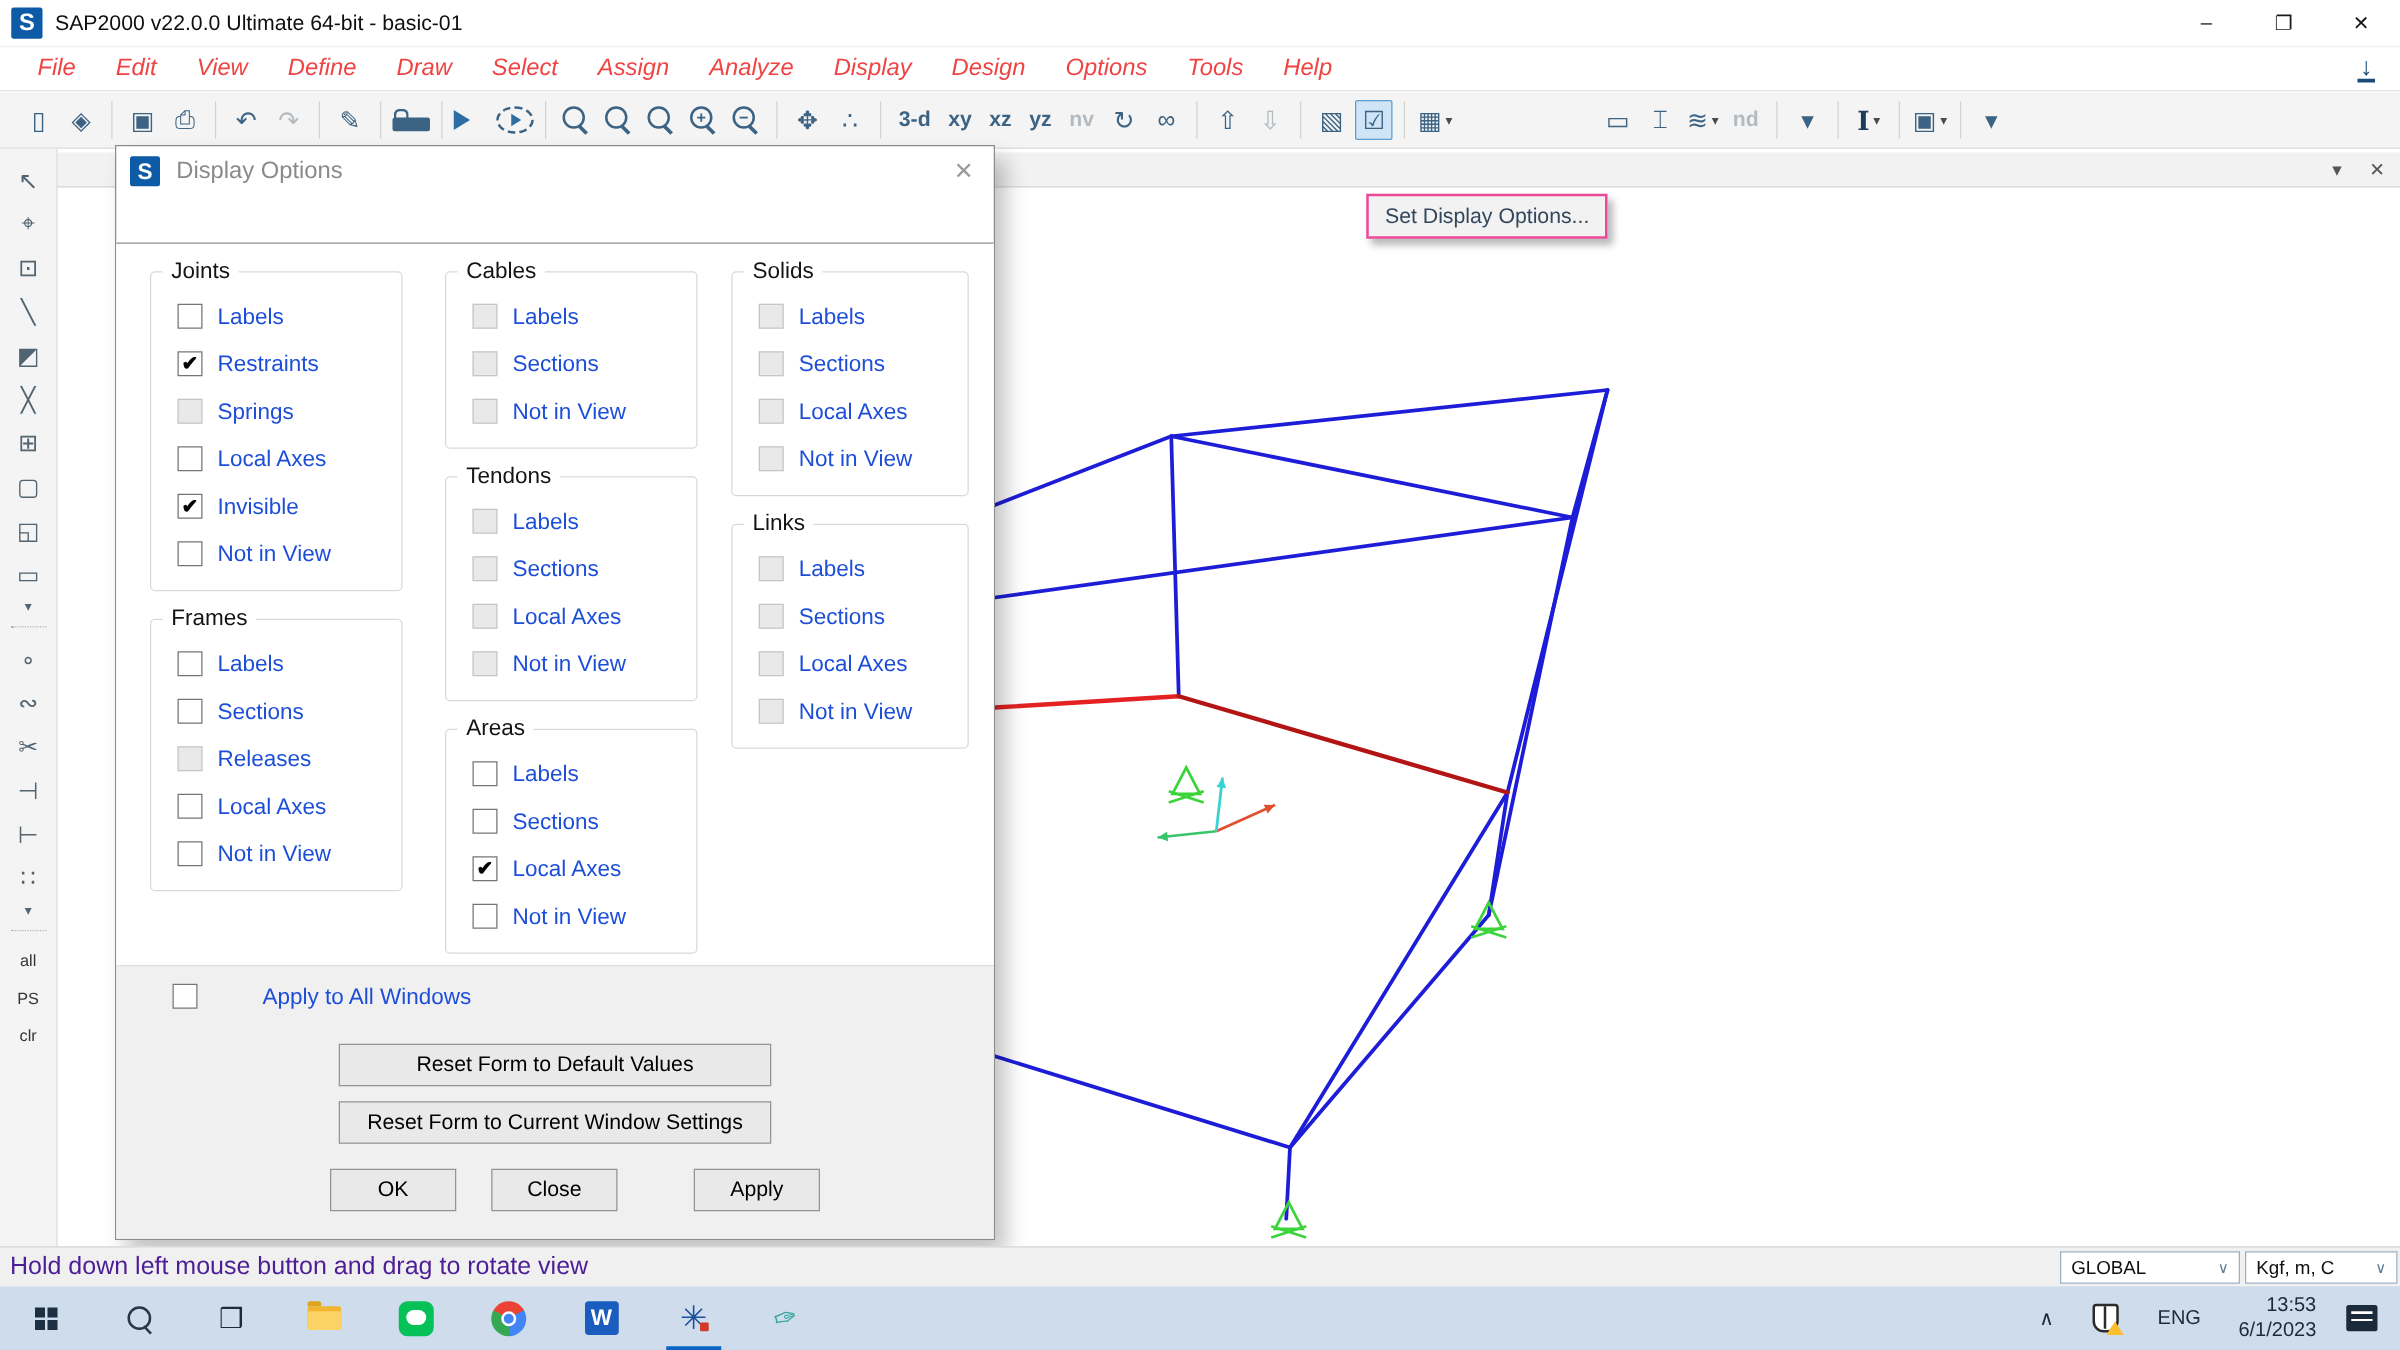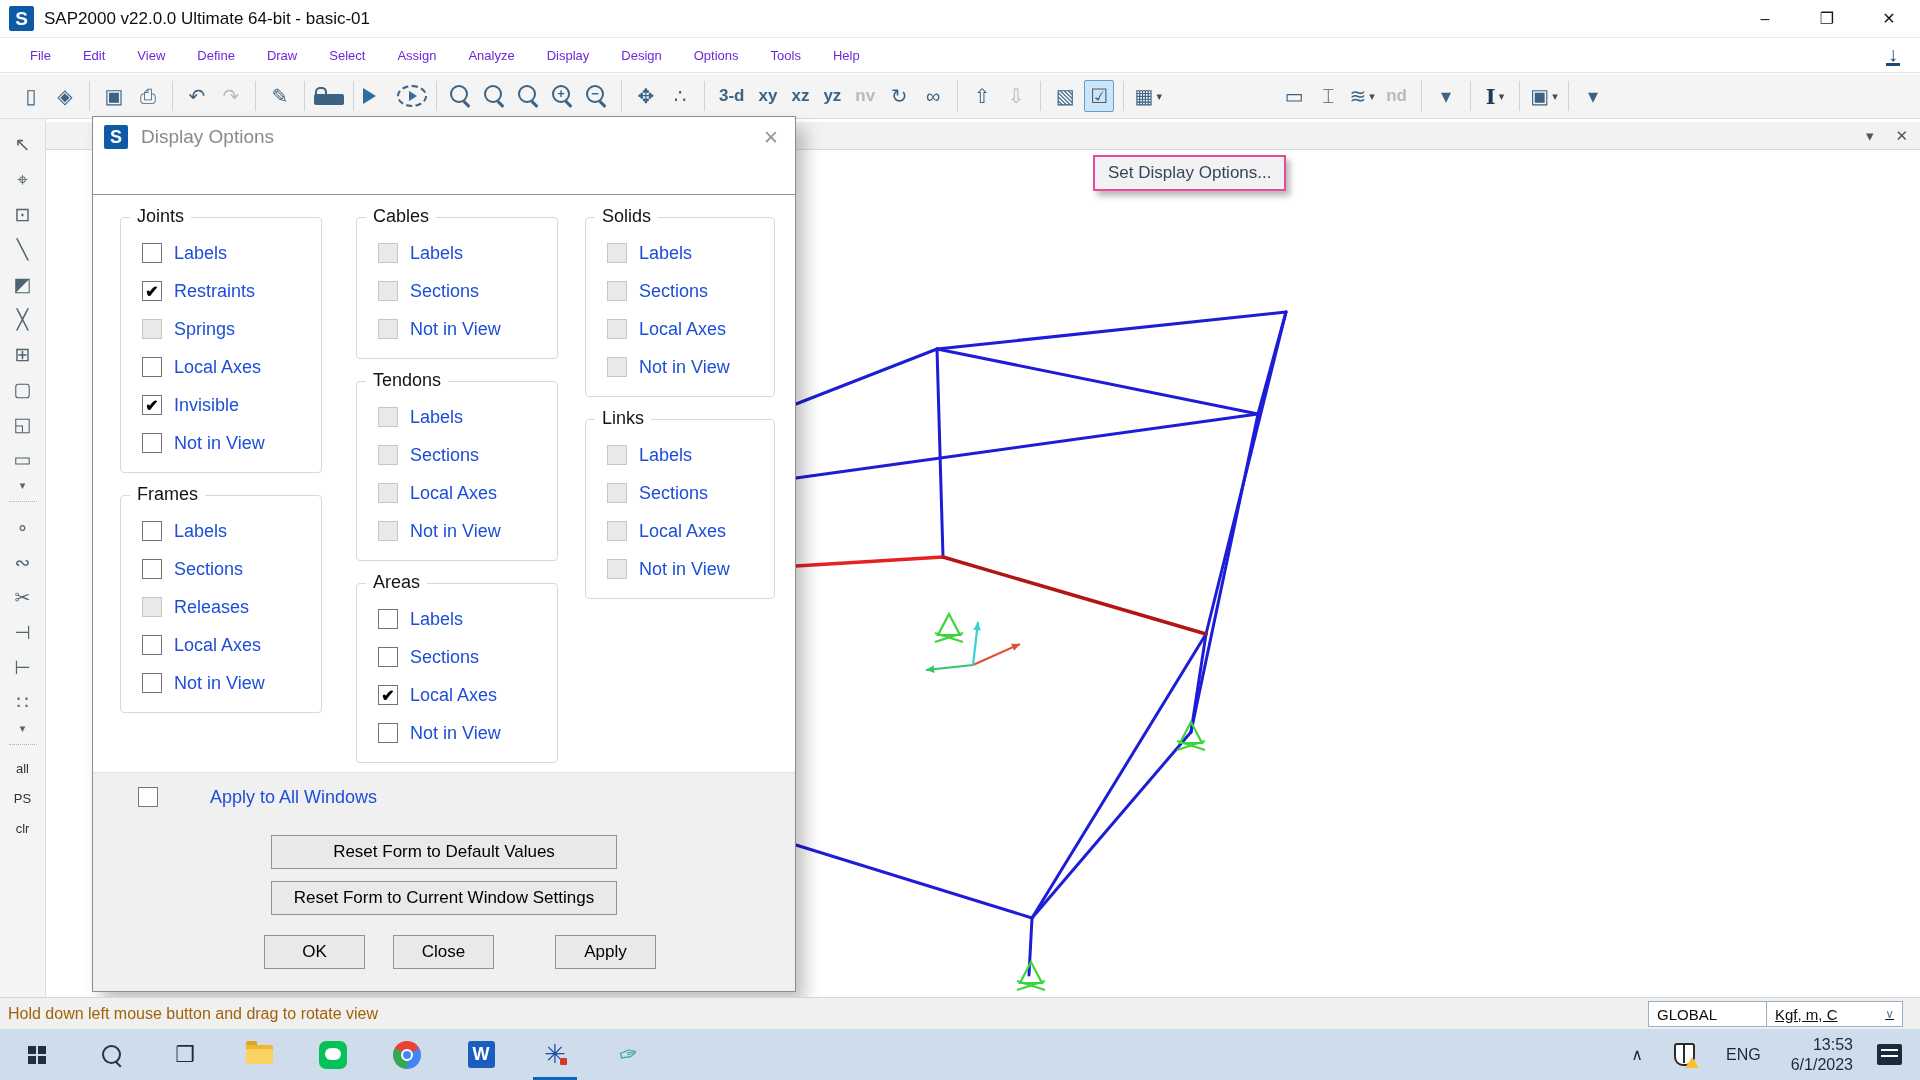--- a/index.html
+++ b/index.html
@@ -12,21 +12,21 @@
   .s-logo{width:25px;height:25px;background:#0d5ba6;color:#fff;font-weight:bold;font-size:19px;
           display:flex;align-items:center;justify-content:center;border-radius:2px;margin:0 10px 0 9px;flex:none;}
   .title-text{font-size:17px;color:#0f0f0f;}
   .win-controls{margin-left:auto;display:flex;height:100%;}
   .win-btn{width:62px;height:100%;display:flex;align-items:center;justify-content:center;
            font-size:16px;color:#1a1a1a;}
 
   
   .menubar{position:absolute;left:0;top:38px;width:100%;height:35px;background:#fff;z-index:4;
            display:flex;align-items:center;padding-left:14px;box-sizing:border-box;border-bottom:1px solid #e3e3e3;}
-  .menu-item{padding:0 16px;font-size:13px;color:#6d28d9;}
+  .menu-item{padding:0 16px;font-size:19px;color:#ef4444;font-style:italic;}
   .menu-dl{margin-left:auto;margin-right:20px;color:#1b4a7a;font-size:20px;border-bottom:3px solid #1b4a7a;
            line-height:18px;padding:0 2px;}
 
   
   .toolbar{position:absolute;left:0;top:74px;width:100%;height:45px;background:#f4f4f4;z-index:4;
            border-bottom:1px solid #dcdcdc;display:flex;align-items:center;padding-left:14px;box-sizing:border-box;}
   .ticon{min-width:30px;height:32px;display:flex;align-items:center;justify-content:center;
          font-size:20px;color:#3c6383;margin:0 2px;position:relative;box-sizing:border-box;}
   .ttext{font-size:17px;font-weight:bold;color:#3c6383;padding:0 7px;height:32px;display:flex;align-items:center;}
   .dis{color:#b3bac0;}
@@ -100,26 +100,26 @@
         display:flex;align-items:center;justify-content:center;box-sizing:border-box;}
   .btn-reset-def{left:178px;top:62px;width:346px;height:34px;}
   .btn-reset-cur{left:178px;top:108px;width:346px;height:34px;}
   .btn-ok{left:171px;top:162px;width:101px;height:34px;}
   .btn-close{left:300px;top:162px;width:101px;height:34px;}
   .btn-apply{left:438px;top:162px;width:101px;height:34px;margin-left:24px;}
 
   
   .statusbar{position:absolute;left:0;top:997px;width:100%;height:32px;background:#f0f0f0;z-index:7;
              border-top:1px solid #d6d6d6;display:flex;align-items:center;box-sizing:border-box;}
-  .status-msg{font-size:16px;color:#a16207;padding-left:8px;}
+  .status-msg{font-size:20px;color:#4c1d95;padding-left:8px;}
   .status-dd{position:absolute;top:3px;height:26px;background:#fff;border:1px solid #9ab0c4;
              display:flex;align-items:center;justify-content:space-between;padding:0 8px;font-size:15px;
              color:#0f0f0f;box-sizing:border-box;}
   .dd-global{right:128px;width:144px;}
-  .dd-units{right:17px;width:137px;text-decoration:underline;}
+  .dd-units{right:2px;width:122px;}
   .chev{color:#5a7a9a;font-size:12px;}
 
   
   .taskbar{position:absolute;left:0;top:1029px;width:100%;height:51px;background:#cfdcec;z-index:8;
            display:flex;align-items:center;}
   .tb-item{width:74px;height:100%;display:flex;align-items:center;justify-content:center;position:relative;flex:none;}
   .tb-item.active::after{content:"";position:absolute;bottom:0;left:15px;right:15px;height:3px;background:#0b66c3;}
   .tb-start{width:18px;height:18px;position:relative;}
   .tb-start::before{content:"";position:absolute;left:0;top:0;width:8px;height:8px;background:#1d2f42;
                     box-shadow:10px 0 0 #1d2f42,0 10px 0 #1d2f42,10px 10px 0 #1d2f42;}

